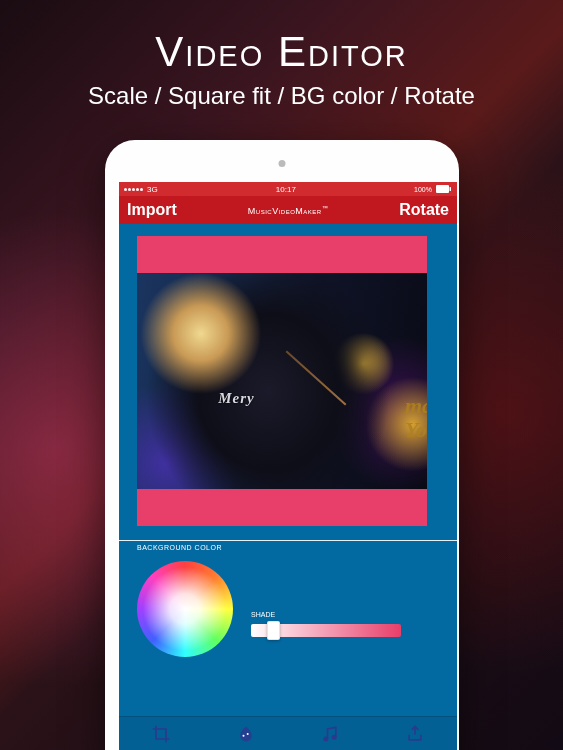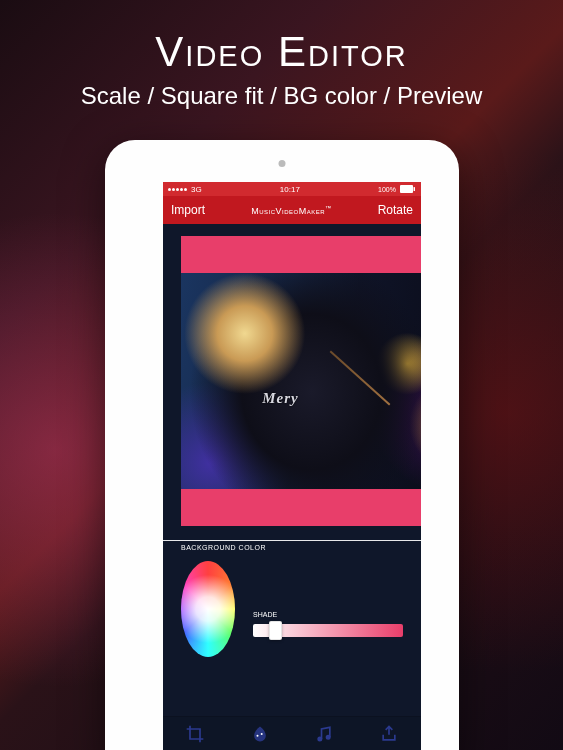--- a/index.html
+++ b/index.html
@@ -59,26 +59,25 @@
   }
   .camera {
     position: absolute;
     top: 20px; left: 50%;
     transform: translateX(-50%);
     width: 7px; height: 7px;
     background: #bbb;
     border-radius: 50%;
   }
   .screen {
-    width: 258px;
+    width: 338px;
     height: 568px;
-    background: #0f172a;
+    background: #0369a1;
     position: relative;
     overflow: hidden;
-    margin-left: 44px;
   }
 
   
   .statusbar {
     height: 14px;
     background: #d12a2f;
     display: flex;
     align-items: center;
     justify-content: space-between;
     padding: 0 5px;
@@ -93,21 +92,21 @@
   
   .navbar {
     height: 28px;
     background: #c1181f;
     display: flex;
     align-items: center;
     justify-content: space-between;
     padding: 0 8px;
     color: #fff;
   }
-  .nav-btn { font-size: 12px; color: #fff; font-weight: 400; }
+  .nav-btn { font-size: 16px; color: #fff; font-weight: 700; }
   .nav-title { font-size: 9px; font-variant: small-caps; letter-spacing: 0.5px; font-weight: 500; }
   .nav-title sup { font-size: 6px; }
 
   
   .canvas-wrap {
     padding: 12px 18px 6px 18px;
   }
   .canvas-frame {
     width: 290px;
     height: 290px;
@@ -234,21 +233,21 @@
     color: #2b3a8f;
   }
   .tab svg { width: 20px; height: 20px; }
 </style>
 </head>
 <body>
 
 <div class="backdrop"></div>
 
 <div class="promo-title">Video Editor</div>
-<div class="promo-subtitle">Scale / Square fit / BG color / Preview</div>
+<div class="promo-subtitle">Scale / Square fit / BG color / Rotate</div>
 
 <div class="device">
   <div class="camera"></div>
   <div class="screen">
 
     <div class="statusbar">
       <div class="left">
         <div class="dots">
           <span></span>
             <span></span>

